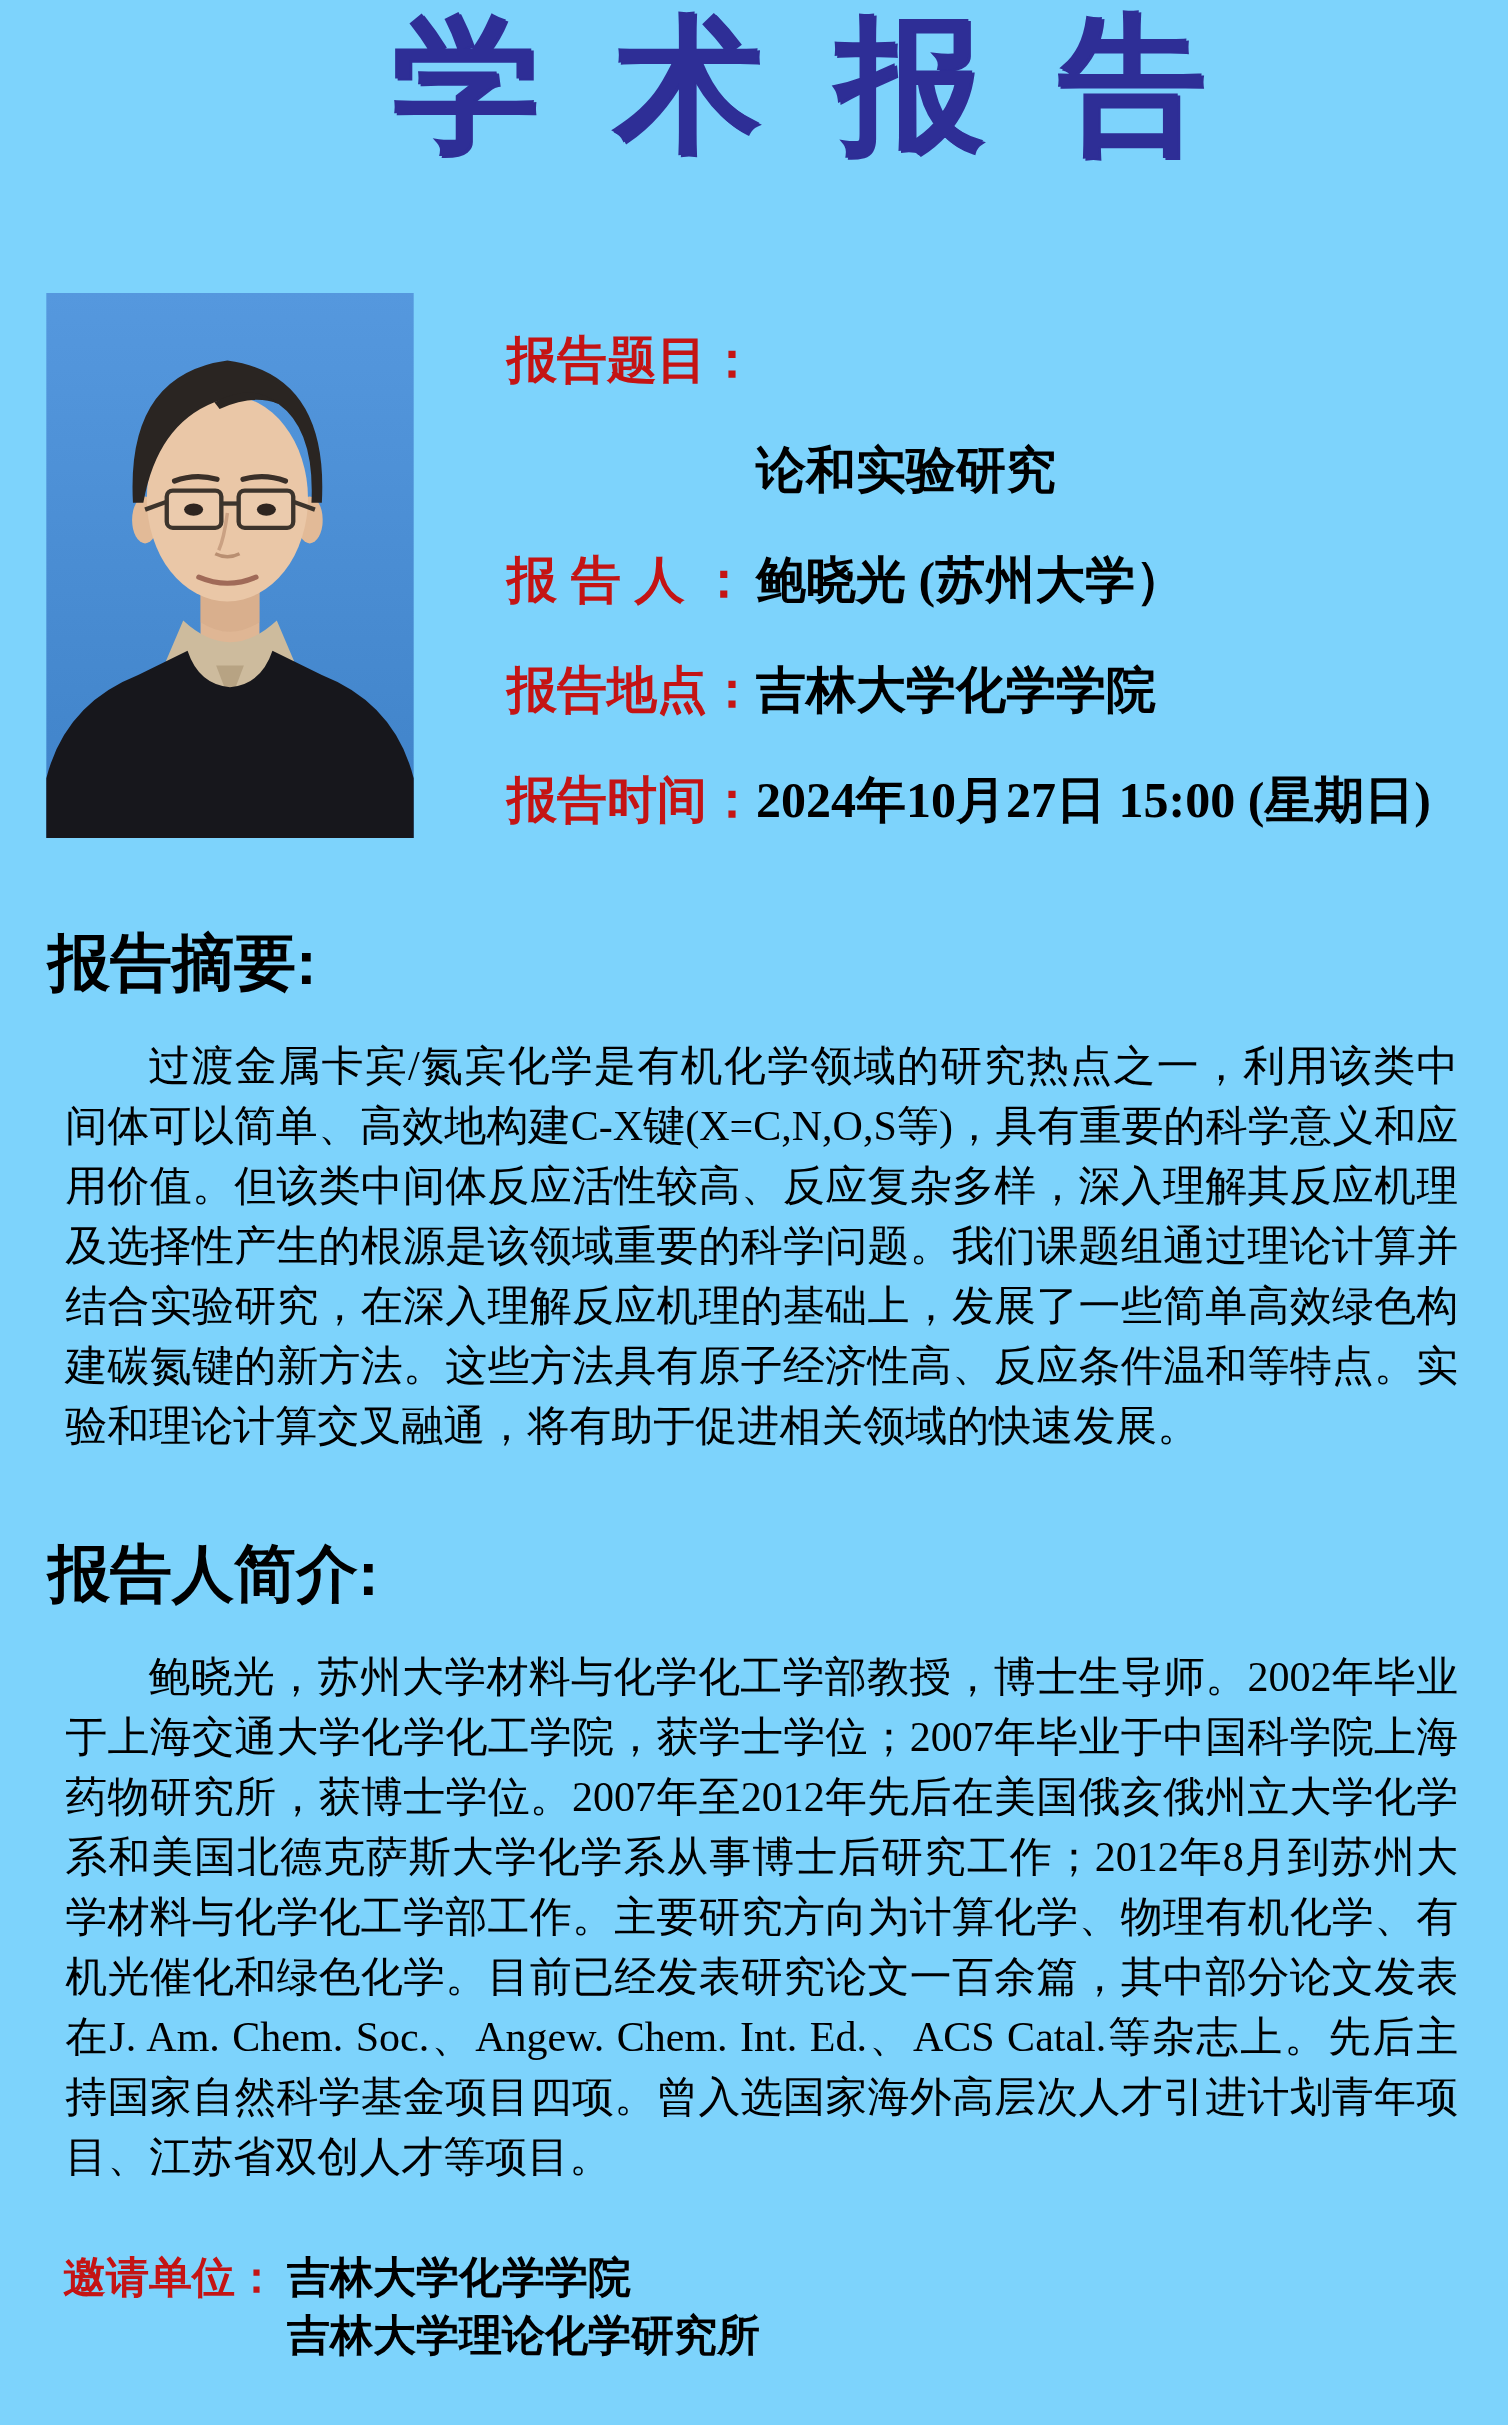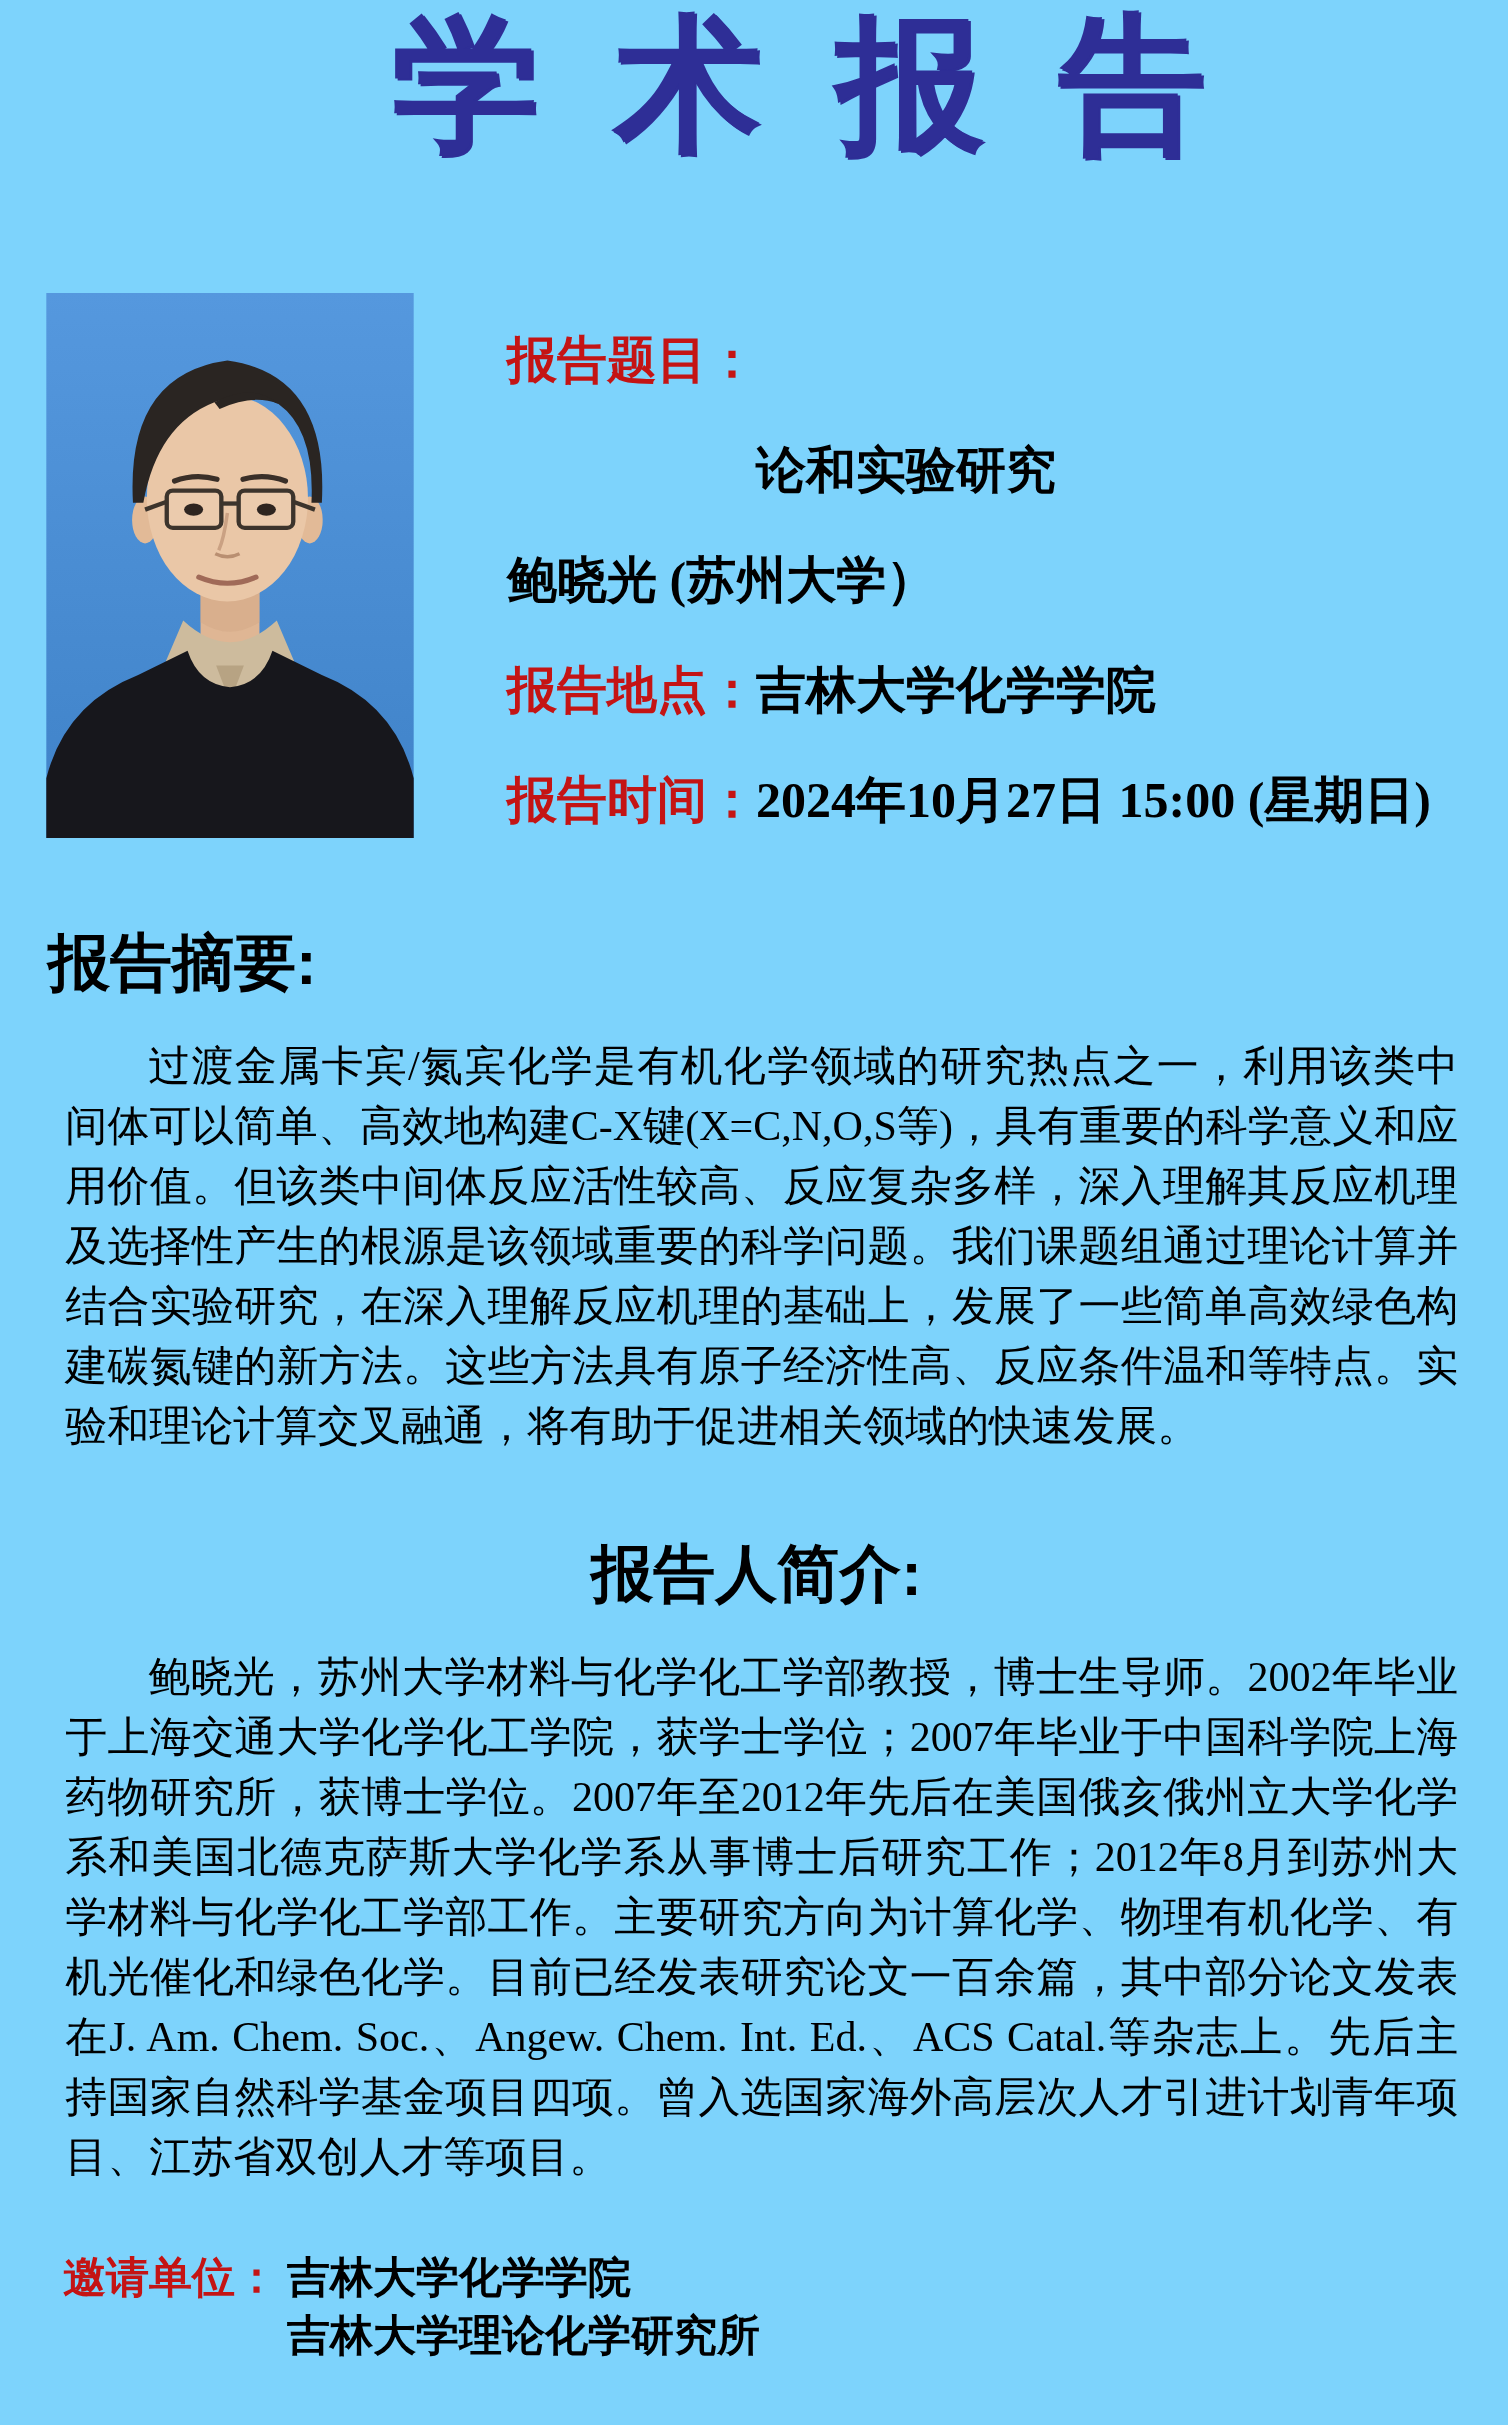--- a/index.html
+++ b/index.html
@@ -75,21 +75,21 @@
     width: 1417px;
   }
   .section-heading {
     margin: 0;
     font-family: "Liberation Sans", "DejaVu Sans", sans-serif;
     font-weight: bold;
     font-size: 62px;
     line-height: 66px;
     color: #000;
   }
-  .bio-heading { margin-top: 85px; text-align: center; }
+  .bio-heading { margin-top: 85px; }
   .body-par {
     margin: 40px 0 0 17.3px;
     width: 1393px;
     font-size: 42px;
     line-height: 60px;
     text-align: justify;
     text-indent: 83px;
     color: #000;
   }
 
@@ -164,20 +164,21 @@
 
   <div class="info-list">
     <div class="info-line">
       <span class="info-label">报告题目：</span>
     </div>
     <div class="info-line">
       <span class="info-label"></span>
       <span class="info-value">论和实验研究</span>
     </div>
     <div class="info-line">
+      <span class="info-label">报 告 人 ：</span>
       <span class="info-value">鲍晓光 (苏州大学）</span>
     </div>
     <div class="info-line">
       <span class="info-label">报告地点：</span>
       <span class="info-value">吉林大学化学学院</span>
     </div>
     <div class="info-line">
       <span class="info-label">报告时间：</span>
       <span class="info-value">2024年10月27日 15:00 (星期日)</span>
     </div>

